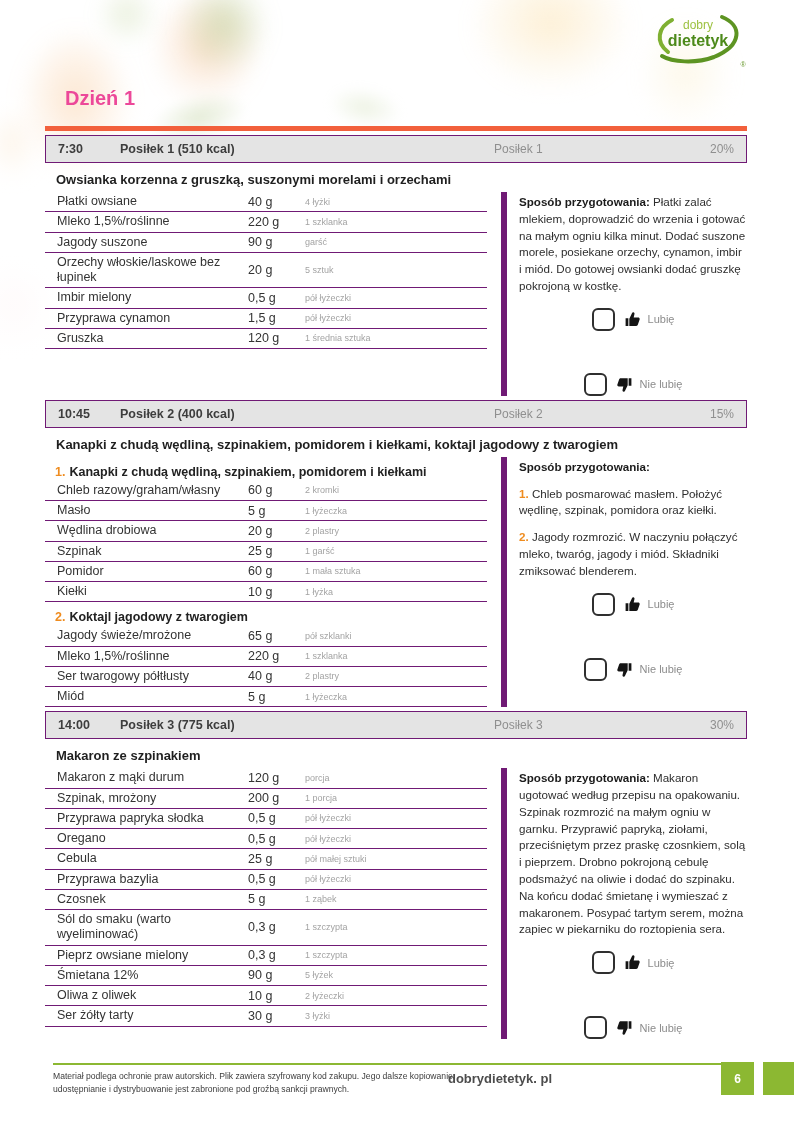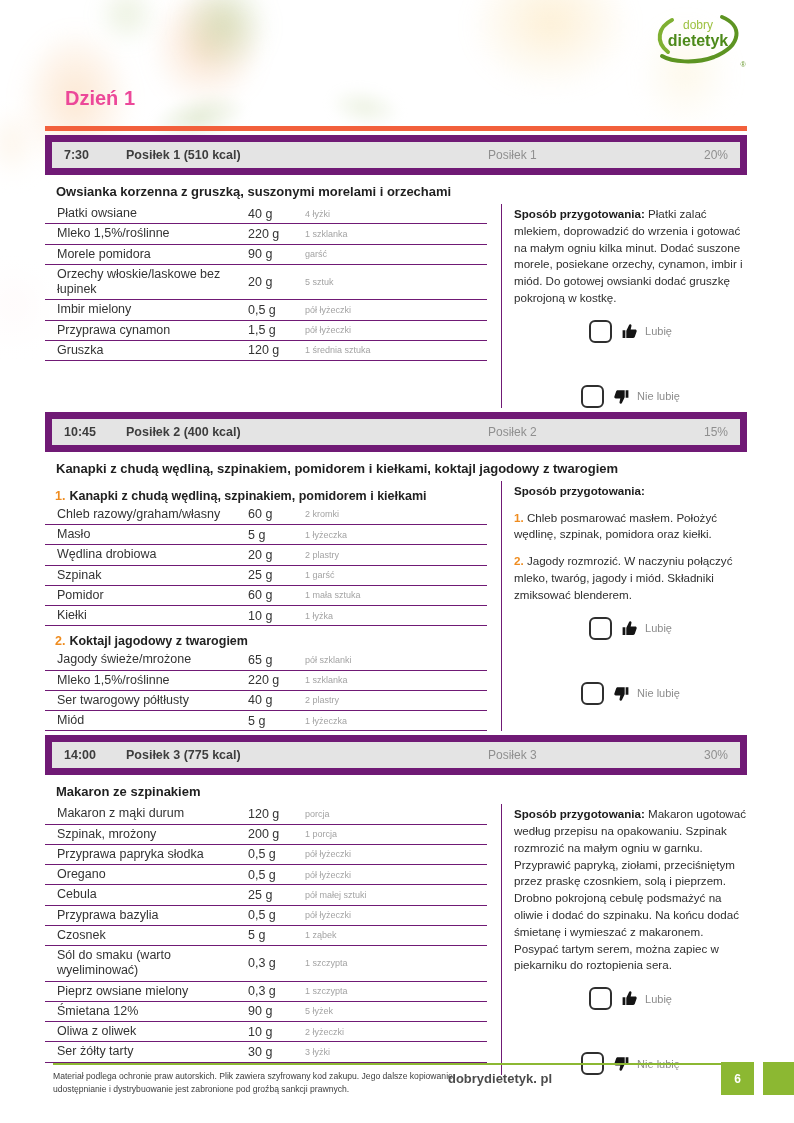--- a/index.html
+++ b/index.html
@@ -24,30 +24,30 @@
   .bg .b10{left:-14px;top:108px;width:52px;height:74px;background:radial-gradient(closest-side,rgba(246,200,140,.45),rgba(246,200,140,0));}
   .bg .b11{left:96px;top:-16px;width:62px;height:62px;background:radial-gradient(closest-side,rgba(164,192,110,.35),rgba(164,192,110,0));}
   .bg .fade{position:absolute;inset:0;background:linear-gradient(180deg,rgba(255,255,255,.30) 0%,rgba(255,255,255,.55) 30%,rgba(255,255,255,.85) 62%,#fff 92%);}
   
   .logo{position:absolute;left:646px;top:12px;width:104px;height:58px;}
   
   .content{position:absolute;left:45px;right:47px;top:86px;}
   h1.day{margin:0 0 16px;padding-left:20px;font-size:20px;line-height:24px;font-weight:700;color:#ec4899;}
   .orange-bar{height:5px;background:#f2603c;}
   
-  .meal-bar{display:flex;align-items:center;height:26px;background:#e4e4e4;border:7px solid #701a75;padding:0 12px;box-sizing:content-box;margin-top:7px;font-size:12.5px;}
+  .meal-bar{display:flex;align-items:center;height:26px;background:#e4e4e4;border:1px solid #701a75;padding:0 12px;box-sizing:content-box;margin-top:7px;font-size:12.5px;}
   .meal-bar:first-of-type{margin-top:4px;}
   .bar-time{flex:0 0 62px;font-weight:700;color:#3d3d3d;}
   .bar-title{flex:1;font-weight:700;color:#3d3d3d;}
   .bar-name{flex:0 0 186px;color:#8f8f8f;font-size:12px;}
   .bar-pct{flex:0 0 54px;text-align:right;color:#8f8f8f;font-size:12px;}
   .recipe-title{margin:9px 0 5px;padding-left:11px;font-size:13px;font-weight:700;color:#1f1f1f;}
   .meal-body{display:flex;align-items:stretch;}
   .col-left{flex:0 0 456px;box-sizing:border-box;padding-right:14px;}
-  .col-right{flex:1;border-left:1px solid #701a75;padding-left:12px;padding-top:2px;box-sizing:border-box;}
+  .col-right{flex:1;border-left:6px solid #701a75;padding-left:12px;padding-top:2px;box-sizing:border-box;}
   
   .sec-head{margin:8px 0 2px;padding-left:10px;font-size:12.5px;font-weight:700;color:#222;}
   .sec-num{color:#ef8c1f;margin-right:4px;}
   .ing-row{display:flex;align-items:center;border-bottom:1px solid #701a75;padding:2px 0 2px 12px;}
   .ing-name{flex:0 0 191px;box-sizing:border-box;padding-right:8px;font-size:12.5px;line-height:1.22;color:#333;}
   .ing-amt{flex:0 0 57px;font-size:12.5px;color:#333;}
   .ing-measure{flex:1;font-size:9px;color:#a3a3a3;}
   
   .prep p{margin:0 0 10px;font-size:11.6px;line-height:1.45;color:#2e2e2e;}
   .prep b{color:#1b1b1b;}
@@ -115,21 +115,21 @@
                   <span class="ing-name">Płatki owsiane</span>
                   <span class="ing-amt">40 g</span>
                   <span class="ing-measure">4 łyżki</span>
                 </div>
                 <div class="ing-row">
                   <span class="ing-name">Mleko 1,5%/roślinne</span>
                   <span class="ing-amt">220 g</span>
                   <span class="ing-measure">1 szklanka</span>
                 </div>
                 <div class="ing-row">
-                  <span class="ing-name">Morele pomidora</span>
+                  <span class="ing-name">Jagody suszone</span>
                   <span class="ing-amt">90 g</span>
                   <span class="ing-measure">garść</span>
                 </div>
                 <div class="ing-row">
                   <span class="ing-name">Orzechy włoskie/laskowe bez łupinek</span>
                   <span class="ing-amt">20 g</span>
                   <span class="ing-measure">5 sztuk</span>
                 </div>
                 <div class="ing-row">
                   <span class="ing-name">Imbir mielony</span>

